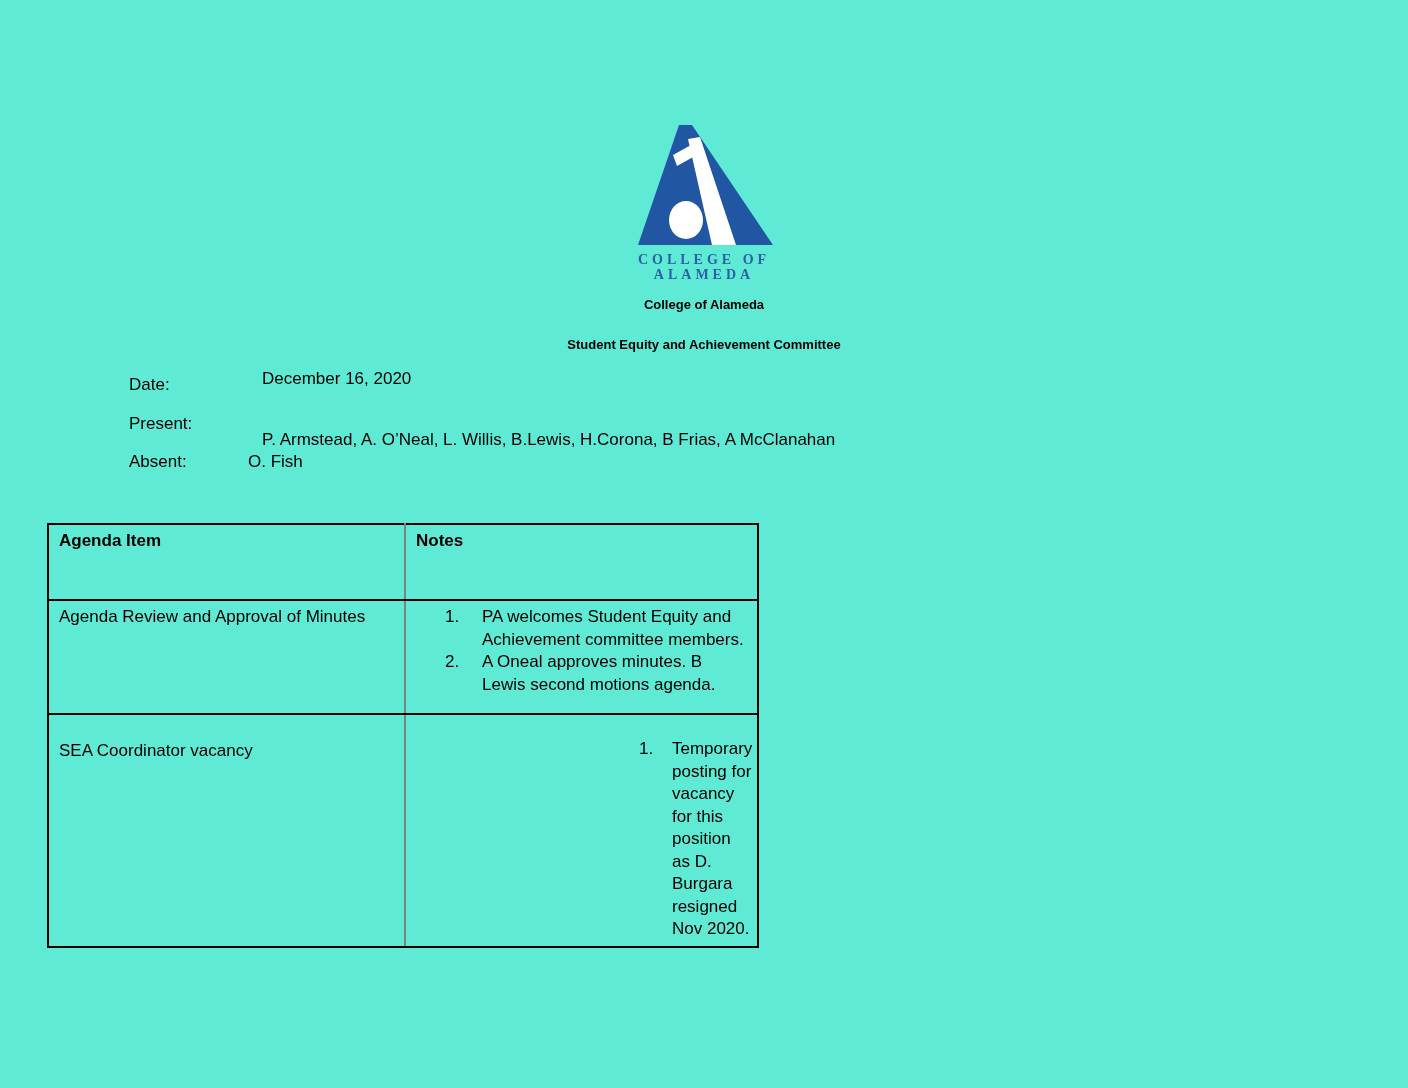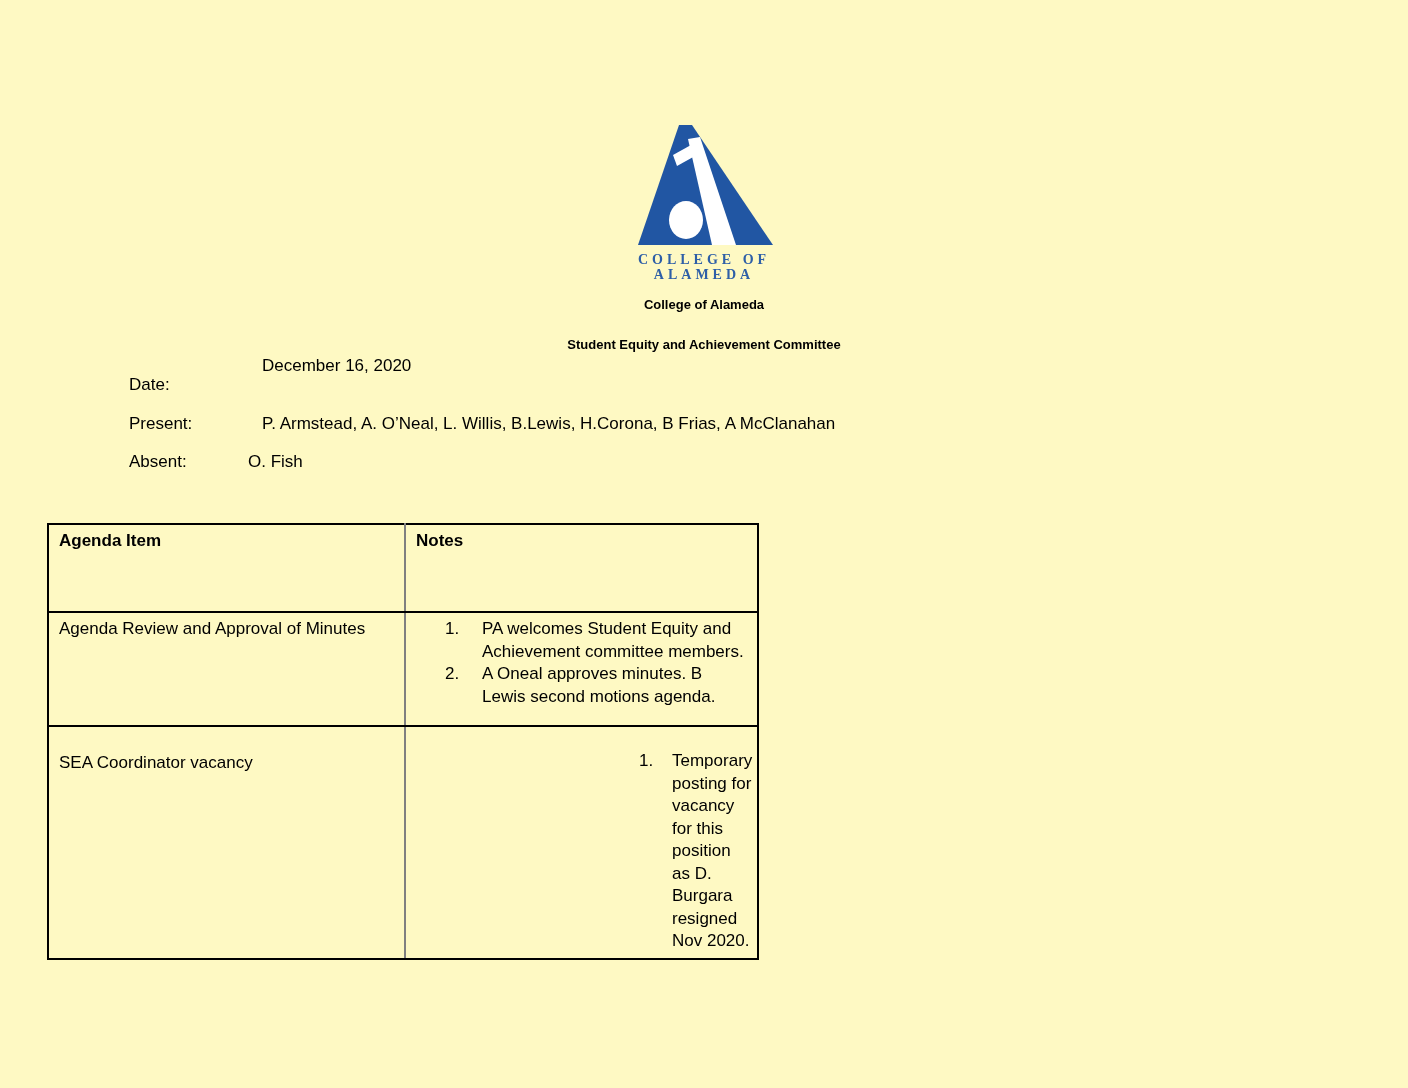--- a/index.html
+++ b/index.html
@@ -1,21 +1,21 @@
 <!DOCTYPE html>
 <html><head>
 <meta charset="utf-8">
 <style>
   * { margin: 0; padding: 0; box-sizing: border-box; }
   html, body { background: #ffffff; }
   .page {
     position: relative;
     width: 1408px;
     height: 1088px;
-    background: #fef9c3;
+    background: #5eead4;
     font-family: "Liberation Sans", sans-serif;
     color: #1a1a1a;
     overflow: hidden;
   }
 
   
   .logo-mark {
     position: absolute;
     left: 633px;
     top: 125px;
@@ -72,21 +72,21 @@
     vertical-align: top;
     font-size: 17px;
     line-height: 22.5px;
     color: #000;
     text-align: left;
     font-weight: normal;
   }
   .agenda-table col.c1 { width: 357px; }
   .agenda-table col.c2 { width: 353px; }
   .agenda-table th { font-weight: bold; padding: 5px 10px; }
-  .agenda-table tr.hdr   { height: 88px; }
+  .agenda-table tr.hdr   { height: 76px; }
   .agenda-table tr.row-1 { height: 114px; margin-top: 35px; }
   .agenda-table tr.row-2 { height: 224px; margin-left: 8px; }
   .agenda-table .cell-agenda { padding: 5px 10px; }
   .agenda-table tr.row-2 .cell-agenda { padding-top: 25px; }
   
   .agenda-table th:first-child,
   .agenda-table td:first-child { border-right-color: #808080; }
 
   .notes-cell-1 { padding: 5px 8px 5px 39px; }
   .notes-cell-2 { padding: 23px 20px 5px 233px; }
@@ -117,24 +117,24 @@
 
   <div class="logo-text">
     <div>COLLEGE OF</div>
     <div>ALAMEDA</div>
   </div>
 
   <div class="doc-title">College of Alameda</div>
   <div class="doc-subtitle">Student Equity and Achievement Committee</div>
 
   <div class="meta-label" style="left:129px; top:375px;">Date:</div>
-  <div class="meta-value" style="left:262px; top:356px;">December 16, 2020</div>
+  <div class="meta-value" style="left:262px; top:369px;">December 16, 2020</div>
 
   <div class="meta-label" style="left:129px; top:414px;">Present:</div>
-  <div class="meta-value" style="left:262px; top:414px;text-align:right;">P. Armstead, A. O’Neal, L. Willis, B.Lewis, H.Corona, B Frias, A McClanahan</div>
+  <div class="meta-value" style="left:262px; top:430px;text-align:right;">P. Armstead, A. O’Neal, L. Willis, B.Lewis, H.Corona, B Frias, A McClanahan</div>
 
   <div class="meta-label" style="left:129px; top:452px;">Absent:</div>
   <div class="meta-value" style="left:248px; top:452px;">O. Fish</div>
 
   <table class="agenda-table">
     <colgroup>
         <col class="c1">
         <col class="c2">
       </colgroup>
     <tbody>

